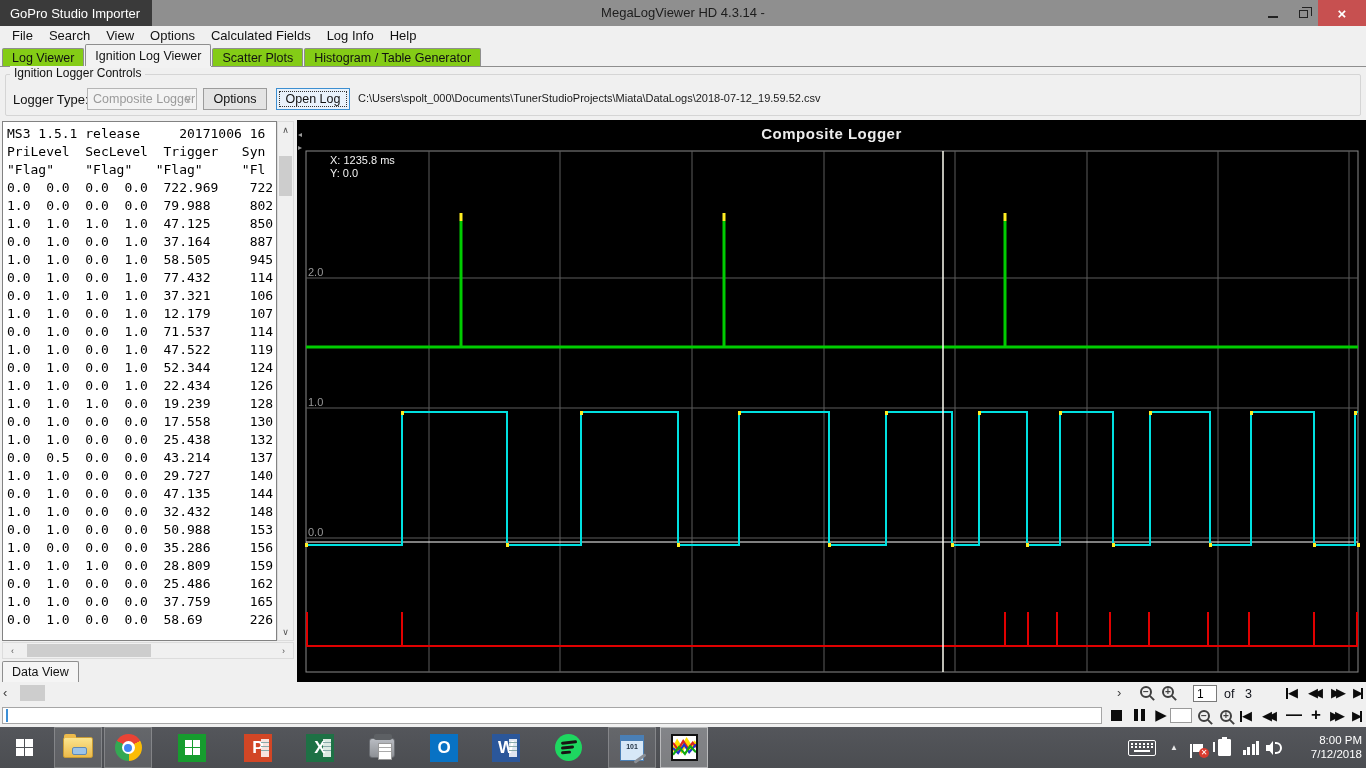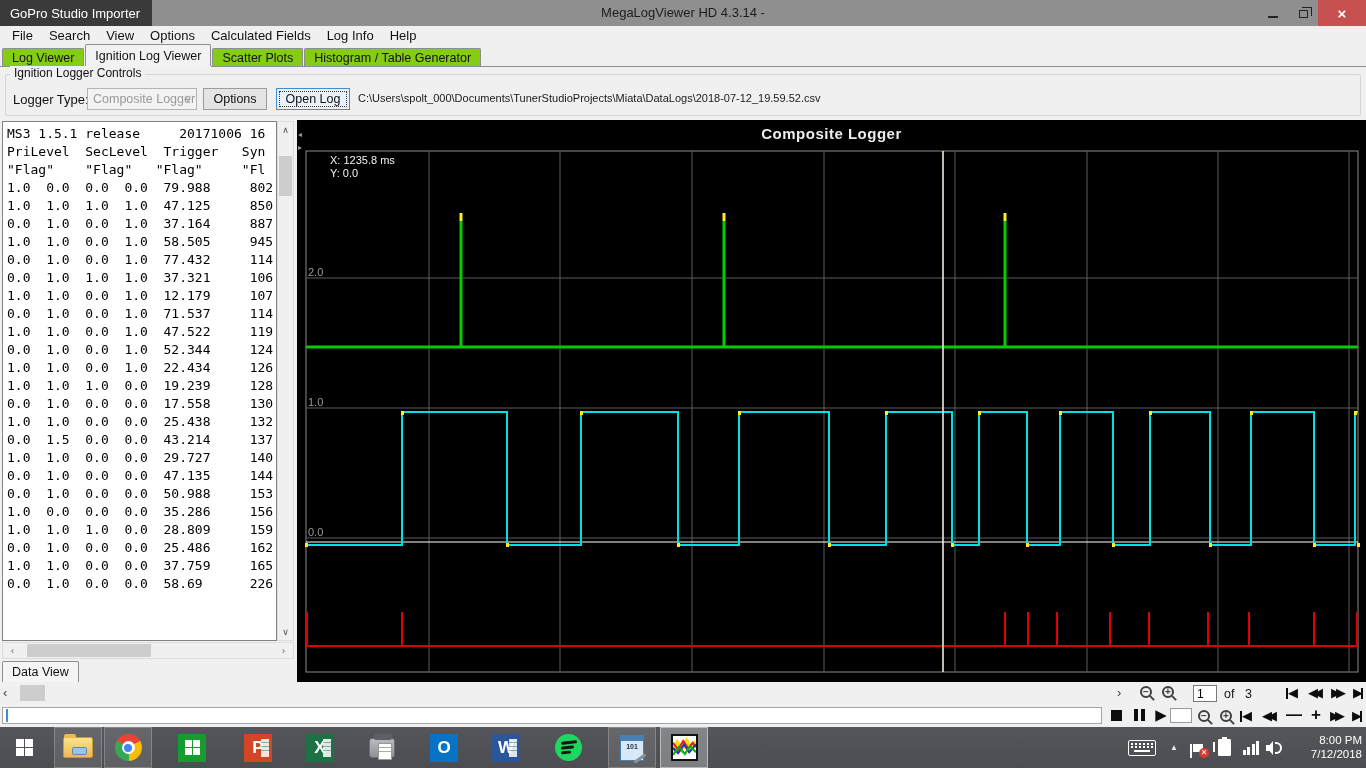--- a/index.html
+++ b/index.html
@@ -206,37 +206,39 @@
   <div class="pushbtn" id="options-btn">Options</div>
   <div class="pushbtn" id="openlog-btn">Open Log</div>
   <div id="file-path">C:\Users\spolt_000\Documents\TunerStudioProjects\Miata\DataLogs\2018-07-12_19.59.52.csv</div>
 </div>
 
 <div id="left-panel">
   <div id="data-area">
       <div class="mono-line">MS3 1.5.1 release     20171006 16</div>
       <div class="mono-line">PriLevel  SecLevel  Trigger   Syn</div>
       <div class="mono-line">"Flag"    "Flag"   "Flag"     "Fl</div>
+      <div class="mono-line">0.0  0.0  0.0  0.0  722.969    722</div>
       <div class="mono-line">1.0  0.0  0.0  0.0  79.988     802</div>
       <div class="mono-line">1.0  1.0  1.0  1.0  47.125     850</div>
       <div class="mono-line">0.0  1.0  0.0  1.0  37.164     887</div>
       <div class="mono-line">1.0  1.0  0.0  1.0  58.505     945</div>
       <div class="mono-line">0.0  1.0  0.0  1.0  77.432     114</div>
       <div class="mono-line">0.0  1.0  1.0  1.0  37.321     106</div>
       <div class="mono-line">1.0  1.0  0.0  1.0  12.179     107</div>
       <div class="mono-line">0.0  1.0  0.0  1.0  71.537     114</div>
       <div class="mono-line">1.0  1.0  0.0  1.0  47.522     119</div>
       <div class="mono-line">0.0  1.0  0.0  1.0  52.344     124</div>
       <div class="mono-line">1.0  1.0  0.0  1.0  22.434     126</div>
       <div class="mono-line">1.0  1.0  1.0  0.0  19.239     128</div>
       <div class="mono-line">0.0  1.0  0.0  0.0  17.558     130</div>
       <div class="mono-line">1.0  1.0  0.0  0.0  25.438     132</div>
-      <div class="mono-line">0.0  1.5  0.0  0.0  43.214     137</div>
+      <div class="mono-line">0.0  0.5  0.0  0.0  43.214     137</div>
       <div class="mono-line">1.0  1.0  0.0  0.0  29.727     140</div>
       <div class="mono-line">0.0  1.0  0.0  0.0  47.135     144</div>
+      <div class="mono-line">1.0  1.0  0.0  0.0  32.432     148</div>
       <div class="mono-line">0.0  1.0  0.0  0.0  50.988     153</div>
       <div class="mono-line">1.0  0.0  0.0  0.0  35.286     156</div>
       <div class="mono-line">1.0  1.0  1.0  0.0  28.809     159</div>
       <div class="mono-line">0.0  1.0  0.0  0.0  25.486     162</div>
       <div class="mono-line">1.0  1.0  0.0  0.0  37.759     165</div>
       <div class="mono-line">0.0  1.0  0.0  0.0  58.69      226</div>
     </div>
   <div id="vscroll">
     <div class="scroll-arrow" style="top:0">∧</div>
     <div id="vthumb"></div>

